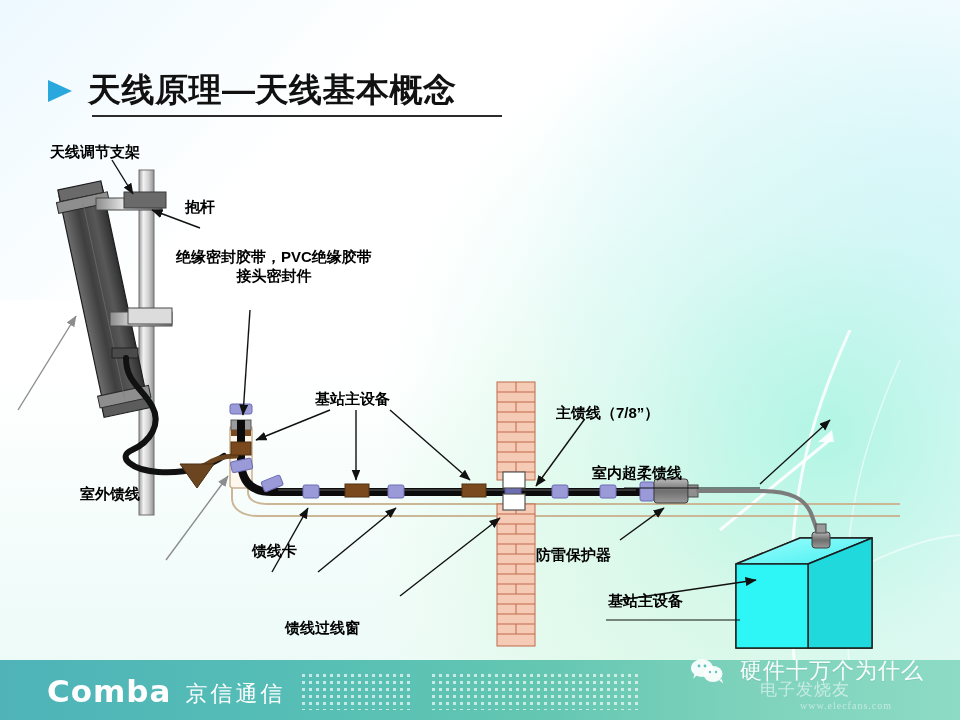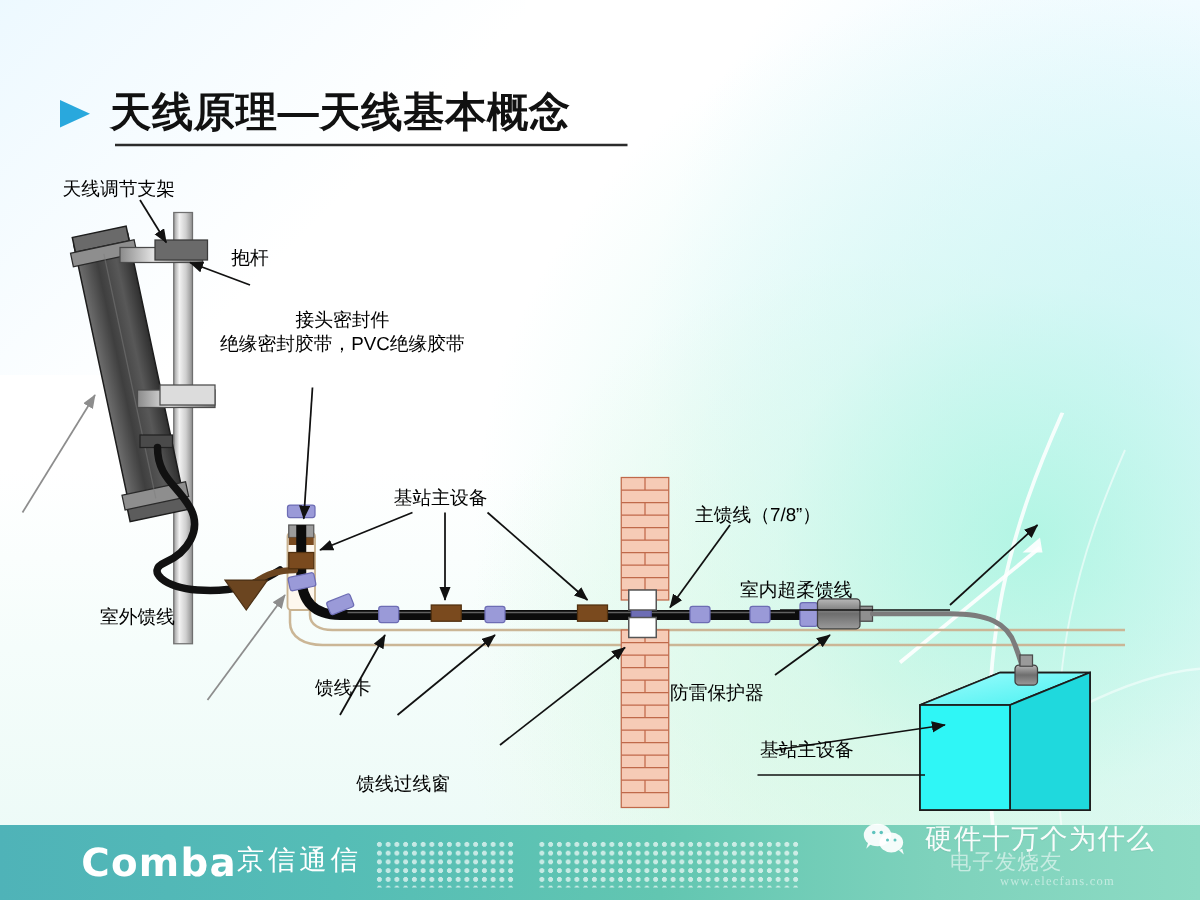--- a/index.html
+++ b/index.html
@@ -24,37 +24,37 @@
 
   
   .title-row{position:absolute;left:48px;top:68px;display:flex;align-items:center;gap:16px;}
   .tri-bullet{width:0;height:0;border-left:24px solid #29a8dd;border-top:11px solid transparent;border-bottom:11px solid transparent;}
   .title-text{font-size:33px;font-weight:bold;color:#111;letter-spacing:.5px;white-space:nowrap;}
   .title-rule{position:absolute;left:92px;top:115px;width:410px;height:2px;background:#2b2b2b;}
 
   
   .footer{position:absolute;left:0;top:660px;width:960px;height:60px;
     background:linear-gradient(90deg,#4fb3b8 0%,#55bdb6 28%,#62c6b1 55%,#7ed2bc 78%,#8ddbc4 100%);}
-  .footer-logo{position:absolute;left:65px;top:673px;display:flex;align-items:flex-start;}
+  .footer-logo{position:absolute;left:47px;top:673px;display:flex;align-items:flex-end;gap:14px;}
   .comba{font-size:31px;font-weight:bold;color:#fff;letter-spacing:1px;font-family:"DejaVu Sans",sans-serif;}
   .comba-cn{font-size:22px;color:#fff;letter-spacing:3px;}
   .dotgrid{position:absolute;top:672px;width:112px;height:38px;
     background-image:radial-gradient(rgba(255,255,255,.65) 38%,transparent 40%);
     background-size:7px 7px;}
   .dots-a{left:300px;}
   .dots-b{left:430px;width:210px;}
 
   
   .wm{position:absolute;left:690px;top:656px;display:flex;align-items:center;gap:16px;}
   .wm-cn{font-size:22px;color:#ffffff;opacity:.95;letter-spacing:1px;text-shadow:0 1px 1px rgba(0,0,0,.08);}
   .wm2{position:absolute;left:760px;top:678px;font-size:17px;color:rgba(255,255,255,.55);letter-spacing:1px;}
   .wm3{position:absolute;left:800px;top:700px;font-size:10px;color:rgba(255,255,255,.5);letter-spacing:1px;font-family:Liberation Serif, serif;}
 
   
-  .lbl{position:absolute;font-weight:normal;color:#000;white-space:nowrap;line-height:1.25;}
+  .lbl{position:absolute;font-weight:bold;color:#000;white-space:nowrap;line-height:1.25;}
   .l-bracket{left:50px;top:143px;font-size:15px;}
   .l-pole{left:185px;top:198px;font-size:15px;}
   .l-seal{left:176px;top:248px;font-size:15px;}
   .l-ground{left:315px;top:390px;font-size:15px;}
   .l-main{left:556px;top:404px;font-size:15px;}
   .l-indoor{left:592px;top:464px;font-size:15px;}
   .l-outdoor{left:80px;top:485px;font-size:15px;}
   .l-clamp{left:252px;top:542px;font-size:15px;}
   .l-window{left:285px;top:619px;font-size:15px;}
   .l-lightning{left:536px;top:546px;font-size:15px;}
@@ -282,22 +282,22 @@
 
     <g stroke="#111" stroke-width="1.2">
       <line x1="624" y1="368" x2="760" y2="368"></line>
       <line x1="606" y1="500" x2="740" y2="500"></line>
     </g>
   </svg>
 
   <div class="lbl l-bracket">天线调节支架</div>
   <div class="lbl l-pole">抱杆</div>
   <div class="lbl l-seal">
+    <div>绝缘密封胶带，PVC绝缘胶带</div>
     <div style="text-align:center">接头密封件</div>
-    <div>绝缘密封胶带，PVC绝缘胶带</div>
   </div>
   <div class="lbl l-ground">基站主设备</div>
   <div class="lbl l-main">主馈线（7/8”）</div>
   <div class="lbl l-indoor">室内超柔馈线</div>
   <div class="lbl l-outdoor">室外馈线</div>
   <div class="lbl l-clamp">馈线卡</div>
   <div class="lbl l-window">馈线过线窗</div>
   <div class="lbl l-lightning">防雷保护器</div>
   <div class="lbl l-bts">基站主设备</div>
 

